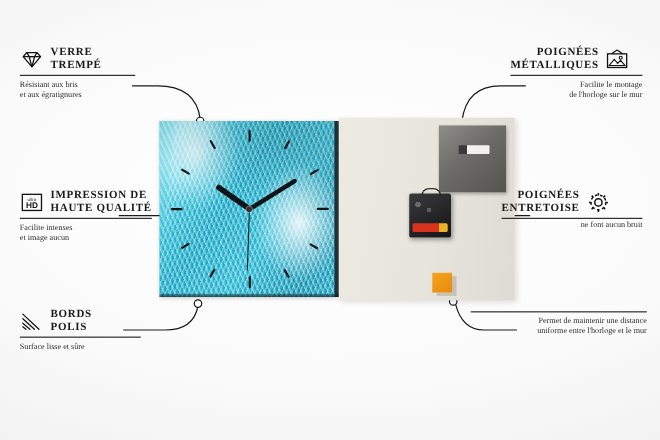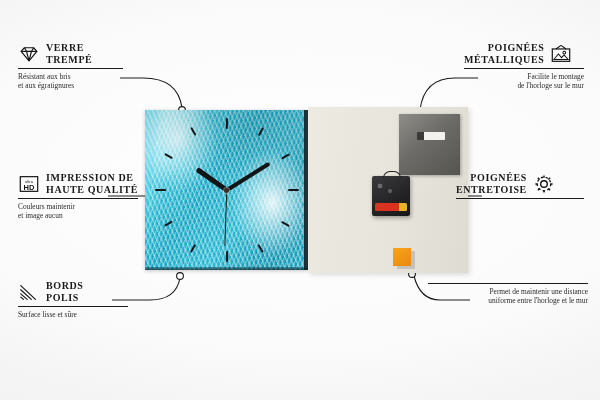--- a/index.html
+++ b/index.html
@@ -173,21 +173,21 @@
         <rect x="2.5" y="4" width="19" height="16" fill="none" stroke="#141414" stroke-width="1.3"></rect>
         <text x="12" y="11" font-family="Liberation Sans, sans-serif" font-size="4.4" text-anchor="middle" fill="#141414">ultra</text>
         <text x="12" y="18" font-family="Liberation Sans, sans-serif" font-size="8.2" font-weight="bold" text-anchor="middle" fill="#141414">HD</text>
       </svg>
       <div class="titles">
         <div class="t1">IMPRESSION DE</div>
         <div class="t2">HAUTE QUALITÉ</div>
       </div>
     </div>
     <div class="rule"></div>
-    <div class="sub">Couleurs maintenir</div>
+    <div class="sub">Facilite intenses</div>
     <div class="sub" style="margin-top:0">et image aucun</div>
   </div>
 
   <div class="feat left" style="left:18px;top:280px;width:110px;">
     <div class="head">
       <svg class="ico" viewBox="0 0 24 24">
         <g stroke="#141414" stroke-width="1.25" stroke-linecap="round">
           <path d="M3 5 L19 20"></path>
             <path d="M3 9.5 L14.5 20"></path>
           <path d="M3 14 L10 20"></path>
@@ -231,20 +231,21 @@
         <g fill="none" stroke="#141414" stroke-width="1.5">
           <circle cx="12" cy="12" r="3.6"></circle>
           <path d="M12 2.6 v2.6 M12 18.8 v2.6 M2.6 12 h2.6 M18.8 12 h2.6
                    M5.3 5.3 l1.9 1.9 M16.8 16.8 l1.9 1.9
                    M18.7 5.3 l-1.9 1.9 M7.2 16.8 l-1.9 1.9"></path>
           <circle cx="12" cy="12" r="7.4" stroke-dasharray="2.6 2.6"></circle>
         </g>
       </svg>
     </div>
     <div class="rule"></div>
+    <div class="sub" style="margin-top:0">ne font aucun bruit</div>
   </div>
 
   <div class="feat right" style="right:12px;top:280px;width:160px;">
     <div class="rule"></div>
     <div class="sub">Permet de maintenir une distance</div>
     <div class="sub" style="margin-top:0">uniforme entre l'horloge et le mur</div>
   </div>
 
 </div>
 

